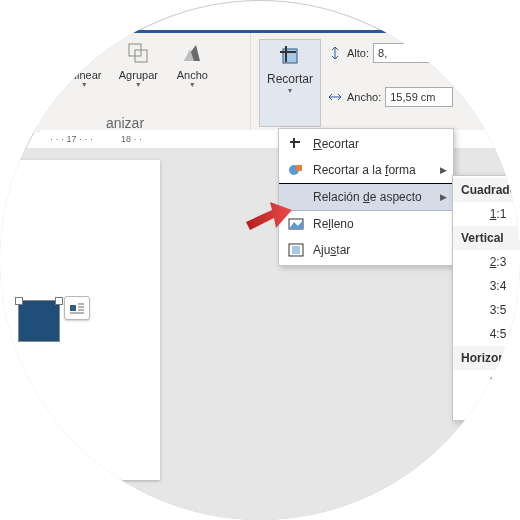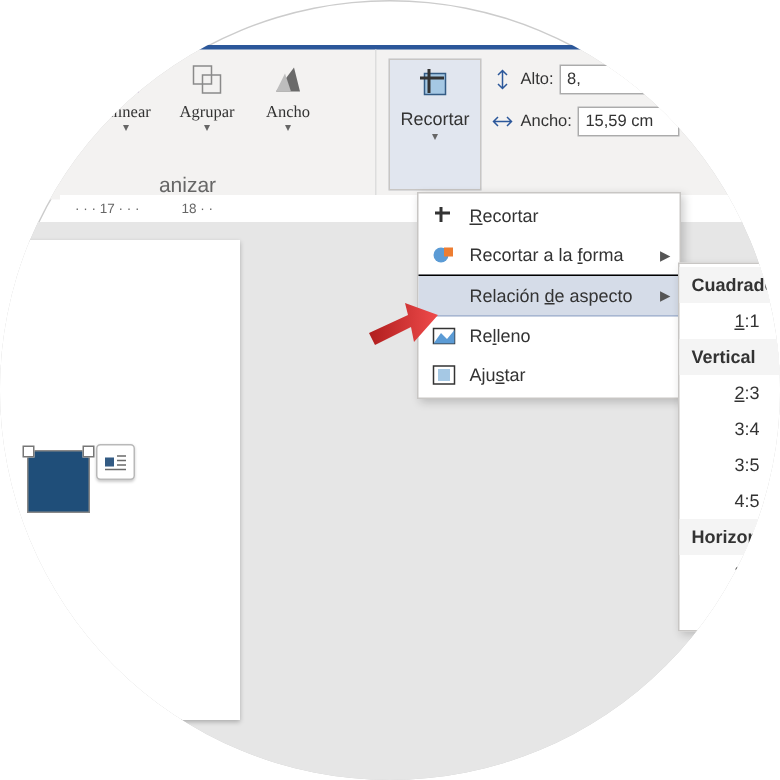--- a/index.html
+++ b/index.html
@@ -42,21 +42,20 @@
   }
   .big-btn {
     display: flex;
     flex-direction: column;
     align-items: center;
     justify-content: flex-end;
     padding: 2px 4px;
     min-width: 40px;
     cursor: default;
     line-height: 1.1;
-    font-family: Liberation Serif, serif;
   }
   .big-btn .ico {
     width: 28px;
     height: 28px;
     margin-bottom: 2px;
     display: flex;
     align-items: center;
     justify-content: center;
   }
   .big-btn .lbl {
@@ -90,21 +89,21 @@
     padding: 2px 2px 4px 2px;
   }
   .crop-btn .ico {
     width: 28px; height: 28px;
     display: flex; align-items: center; justify-content: center;
     margin-bottom: 2px;
   }
   .dim-stack {
     display: flex;
     flex-direction: column;
-    gap: 8px;
+    gap: 24px;
     padding-top: 4px;
   }
   .dim-row {
     display: flex;
     align-items: center;
     gap: 4px;
   }
   .dim-row .ico {
     width: 16px; height: 16px;
     display: flex; align-items: center; justify-content: center;

